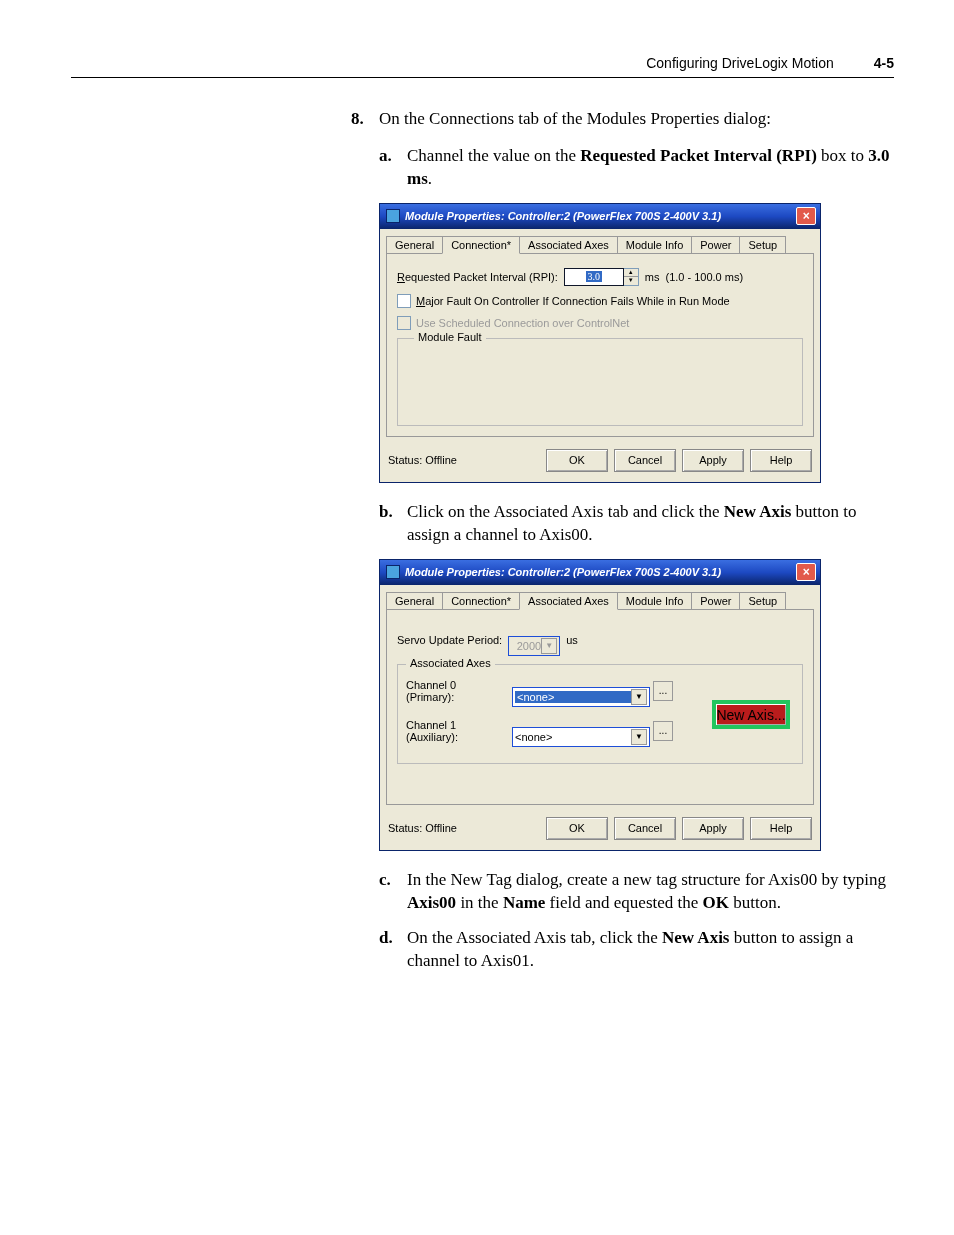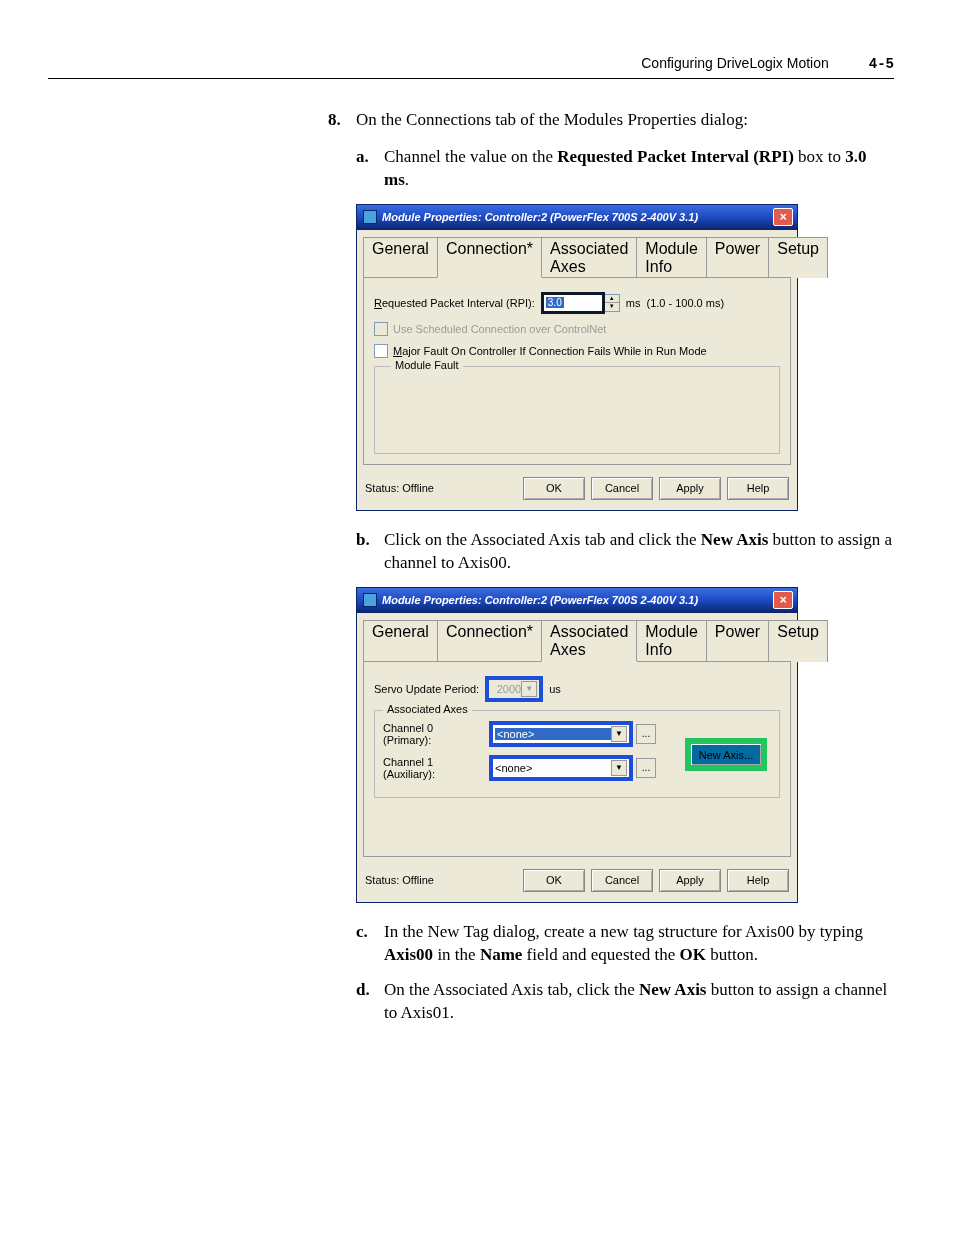--- a/index.html
+++ b/index.html
@@ -7,34 +7,34 @@
     padding: 0;
     font-family: Georgia, "Times New Roman", serif;
     background: #fff;
     color: #000;
   }
   .page {
     width: 954px;
     height: 1235px;
     position: relative;
     box-sizing: border-box;
-    padding: 55px 60px 60px 48px;
+    padding: 55px 60px 60px 71px;
   }
   .header-line {
     border-bottom: 1px solid #000;
     padding-bottom: 6px;
     margin-bottom: 30px;
     display: flex;
     justify-content: flex-end;
     align-items: baseline;
     font-family: Arial, Helvetica, sans-serif;
     font-size: 14px;
   }
   .header-title { margin-right: 40px; }
-  .header-pg { font-weight: bold; font-family: Liberation Mono, monospace; }
+  .header-pg { font-weight: bold; }
   .content {
     margin-left: 280px;
   }
   .step-main {
     display: flex;
     margin-bottom: 14px;
     font-size: 17px;
     line-height: 1.35;
   }
   .step-main .num {
@@ -87,21 +87,21 @@
     background: #e25a4b;
     border: 1px solid #fff;
     color: #fff;
     display: flex; align-items: center; justify-content: center;
     font-weight: bold; font-size: 12px; line-height: 12px;
     border-radius: 2px;
   }
   .tab-row {
     display: flex;
     padding: 6px 6px 0 6px;
-    font-size: 16px;
+    font-size: 11px;
   }
   .tab {
     padding: 2px 8px;
     border: 1px solid #999;
     border-bottom: none;
     background: #ece9d8;
     margin-right: -1px;
     position: relative;
     top: 1px;
   }
@@ -121,24 +121,25 @@
   .form-row {
     display: flex;
     align-items: center;
     margin-bottom: 8px;
     font-size: 11px;
   }
   .form-row .lbl { margin-right: 6px; }
   .underline { text-decoration: underline; }
   .rpi-input {
     width: 54px; height: 16px;
-    border: 3px solid #0f172a;
+    border: 1px solid #0f172a;
     background: #fff;
-    display: flex; align-items: center; justify-content: flex-start;
+    display: flex; align-items: center; justify-content: center;
     padding: 0 2px;
+    font-family: Liberation Serif, serif;
   }
   .rpi-input .val {
     background: #316ac5; color: #fff; padding: 0 2px; font-size: 10px;
   }
   .spinner {
     width: 14px; height: 16px;
     border: 1px solid #7f9db9; border-left: none;
     background: #ece9d8;
     display:flex; flex-direction:column;
   }
@@ -170,46 +171,47 @@
   .win-btn {
     width: 60px; height: 21px;
     border: 1px solid #888;
     background: #ece9d8;
     box-shadow: inset 1px 1px 0 #fff, inset -1px -1px 0 #aaa;
     margin-left: 6px;
     display:flex;align-items:center;justify-content:center;
     font-size: 11px;
   }
   .dropdown {
-    height: 18px; border: 4px solid #1d4ed8; background: #fff;
+    height: 18px; border: 1px solid #1d4ed8; background: #fff;
     display:flex; align-items:center; padding:0 2px; font-size:11px;
     position: relative;
+    margin-top: 12px;
   }
   .dropdown .val { flex:1; }
   .dropdown .arrow {
     width: 14px; height: 14px; background:#ece9d8;
     border:1px solid #999;
     display:flex;align-items:center;justify-content:center;
     font-size:8px;
   }
   .dropdown.sel .val { background:#316ac5; color:#fff; padding:0 2px; }
   .ellipsis-btn {
     width: 18px; height: 18px;
     border: 1px solid #999; background:#ece9d8;
     margin-left:3px;
     display:flex;align-items:center;justify-content:center;
     font-size:10px;
   }
   .newaxis-btn {
     width: 70px; height: 21px;
-    border: 6px solid #22c55e;
-    background: #0369a1;
+    border: 4px solid #22c55e;
+    background: #b91c1c;
     box-shadow: inset 1px 1px 0 #fff, inset -1px -1px 0 #aaa;
     display:flex;align-items:center;justify-content:center;
-    font-size: 11px;
+    font-size: 14px;
   }
   .groupbox2 {
     border: 1px solid #bbb;
     padding: 10px 8px 8px 8px;
     position: relative;
     margin-top: 6px;
   }
   .groupbox2 .legend {
     position: absolute; top: -8px; left: 8px;
     background: #ece9d8; padding: 0 4px; font-size: 11px;
@@ -260,27 +262,27 @@
           <span class="rpi-input">
               <span class="val">3.0</span>
             </span>
           <span class="spinner">
               <div>▲</div>
               <div>▼</div>
             </span>
           <span style="margin:0 6px;">ms</span>
           <span>(1.0 - 100.0 ms)</span>
         </div>
+        <div class="form-row">
+          <span class="checkbox"></span>
+          <span><span class="underline">M</span><span>ajor Fault On Controller If Connection Fails While in Run Mode</span></span>
+        </div>
         <div class="form-row disabled">
           <span class="checkbox" style="background:#ece9d8;"></span>
           <span>Use Scheduled Connection over ControlNet</span>
-        </div>
-        <div class="form-row">
-          <span class="checkbox"></span>
-          <span><span class="underline">M</span><span>ajor Fault On Controller If Connection Fails While in Run Mode</span></span>
         </div>
         <div class="groupbox fault">
           <div class="legend">Module Fault</div>
         </div>
       </div>
       <div class="button-row">
         <span class="status">Status: Offline</span>
         <span class="win-btn">OK</span>
         <span class="win-btn">Cancel</span>
         <span class="win-btn">Apply</span>

